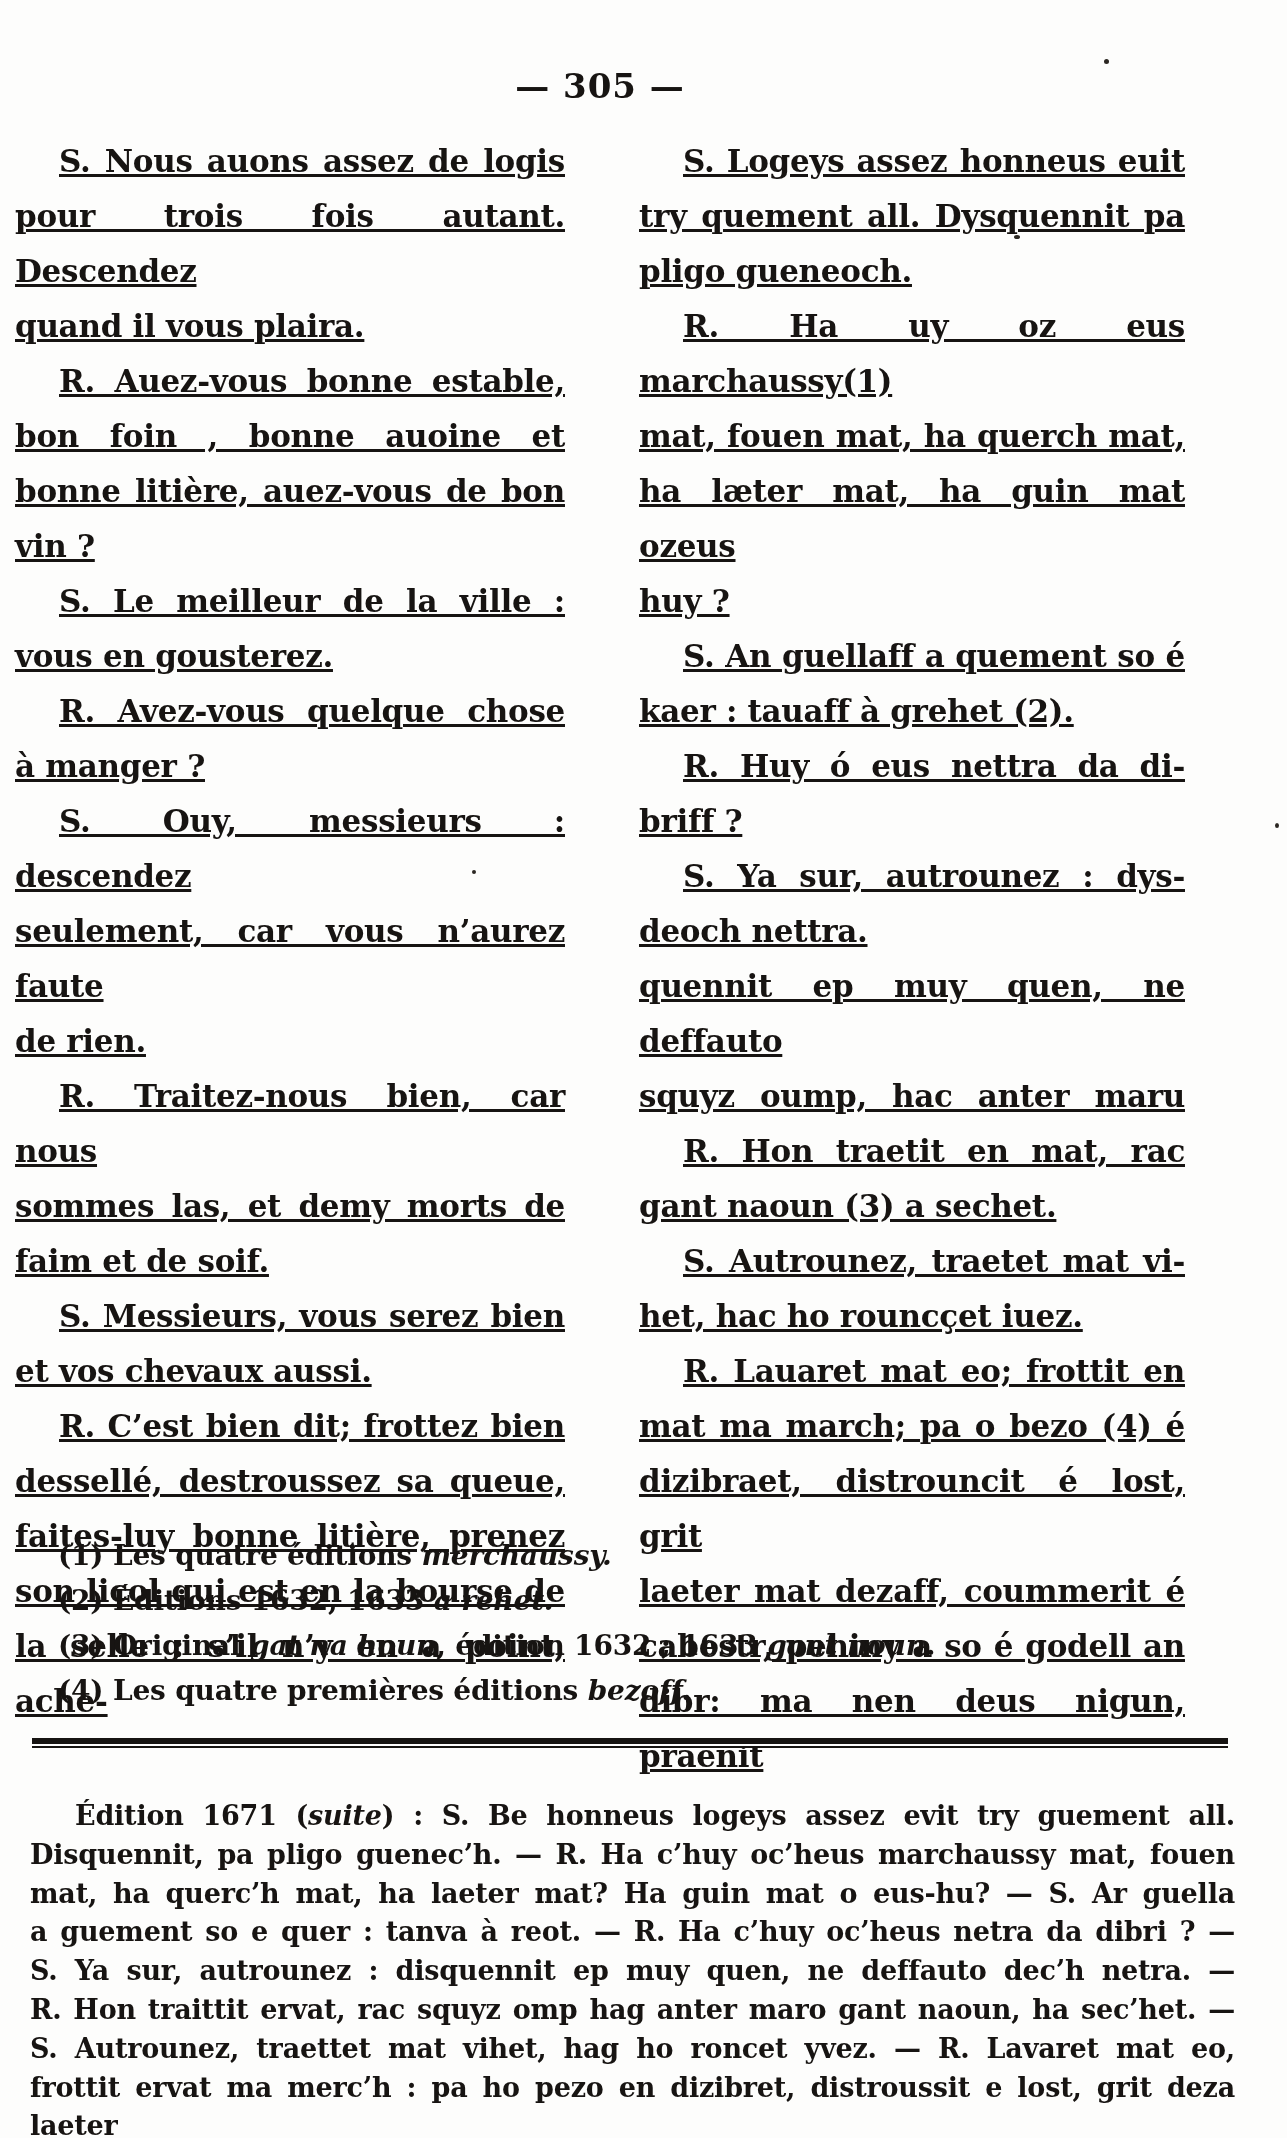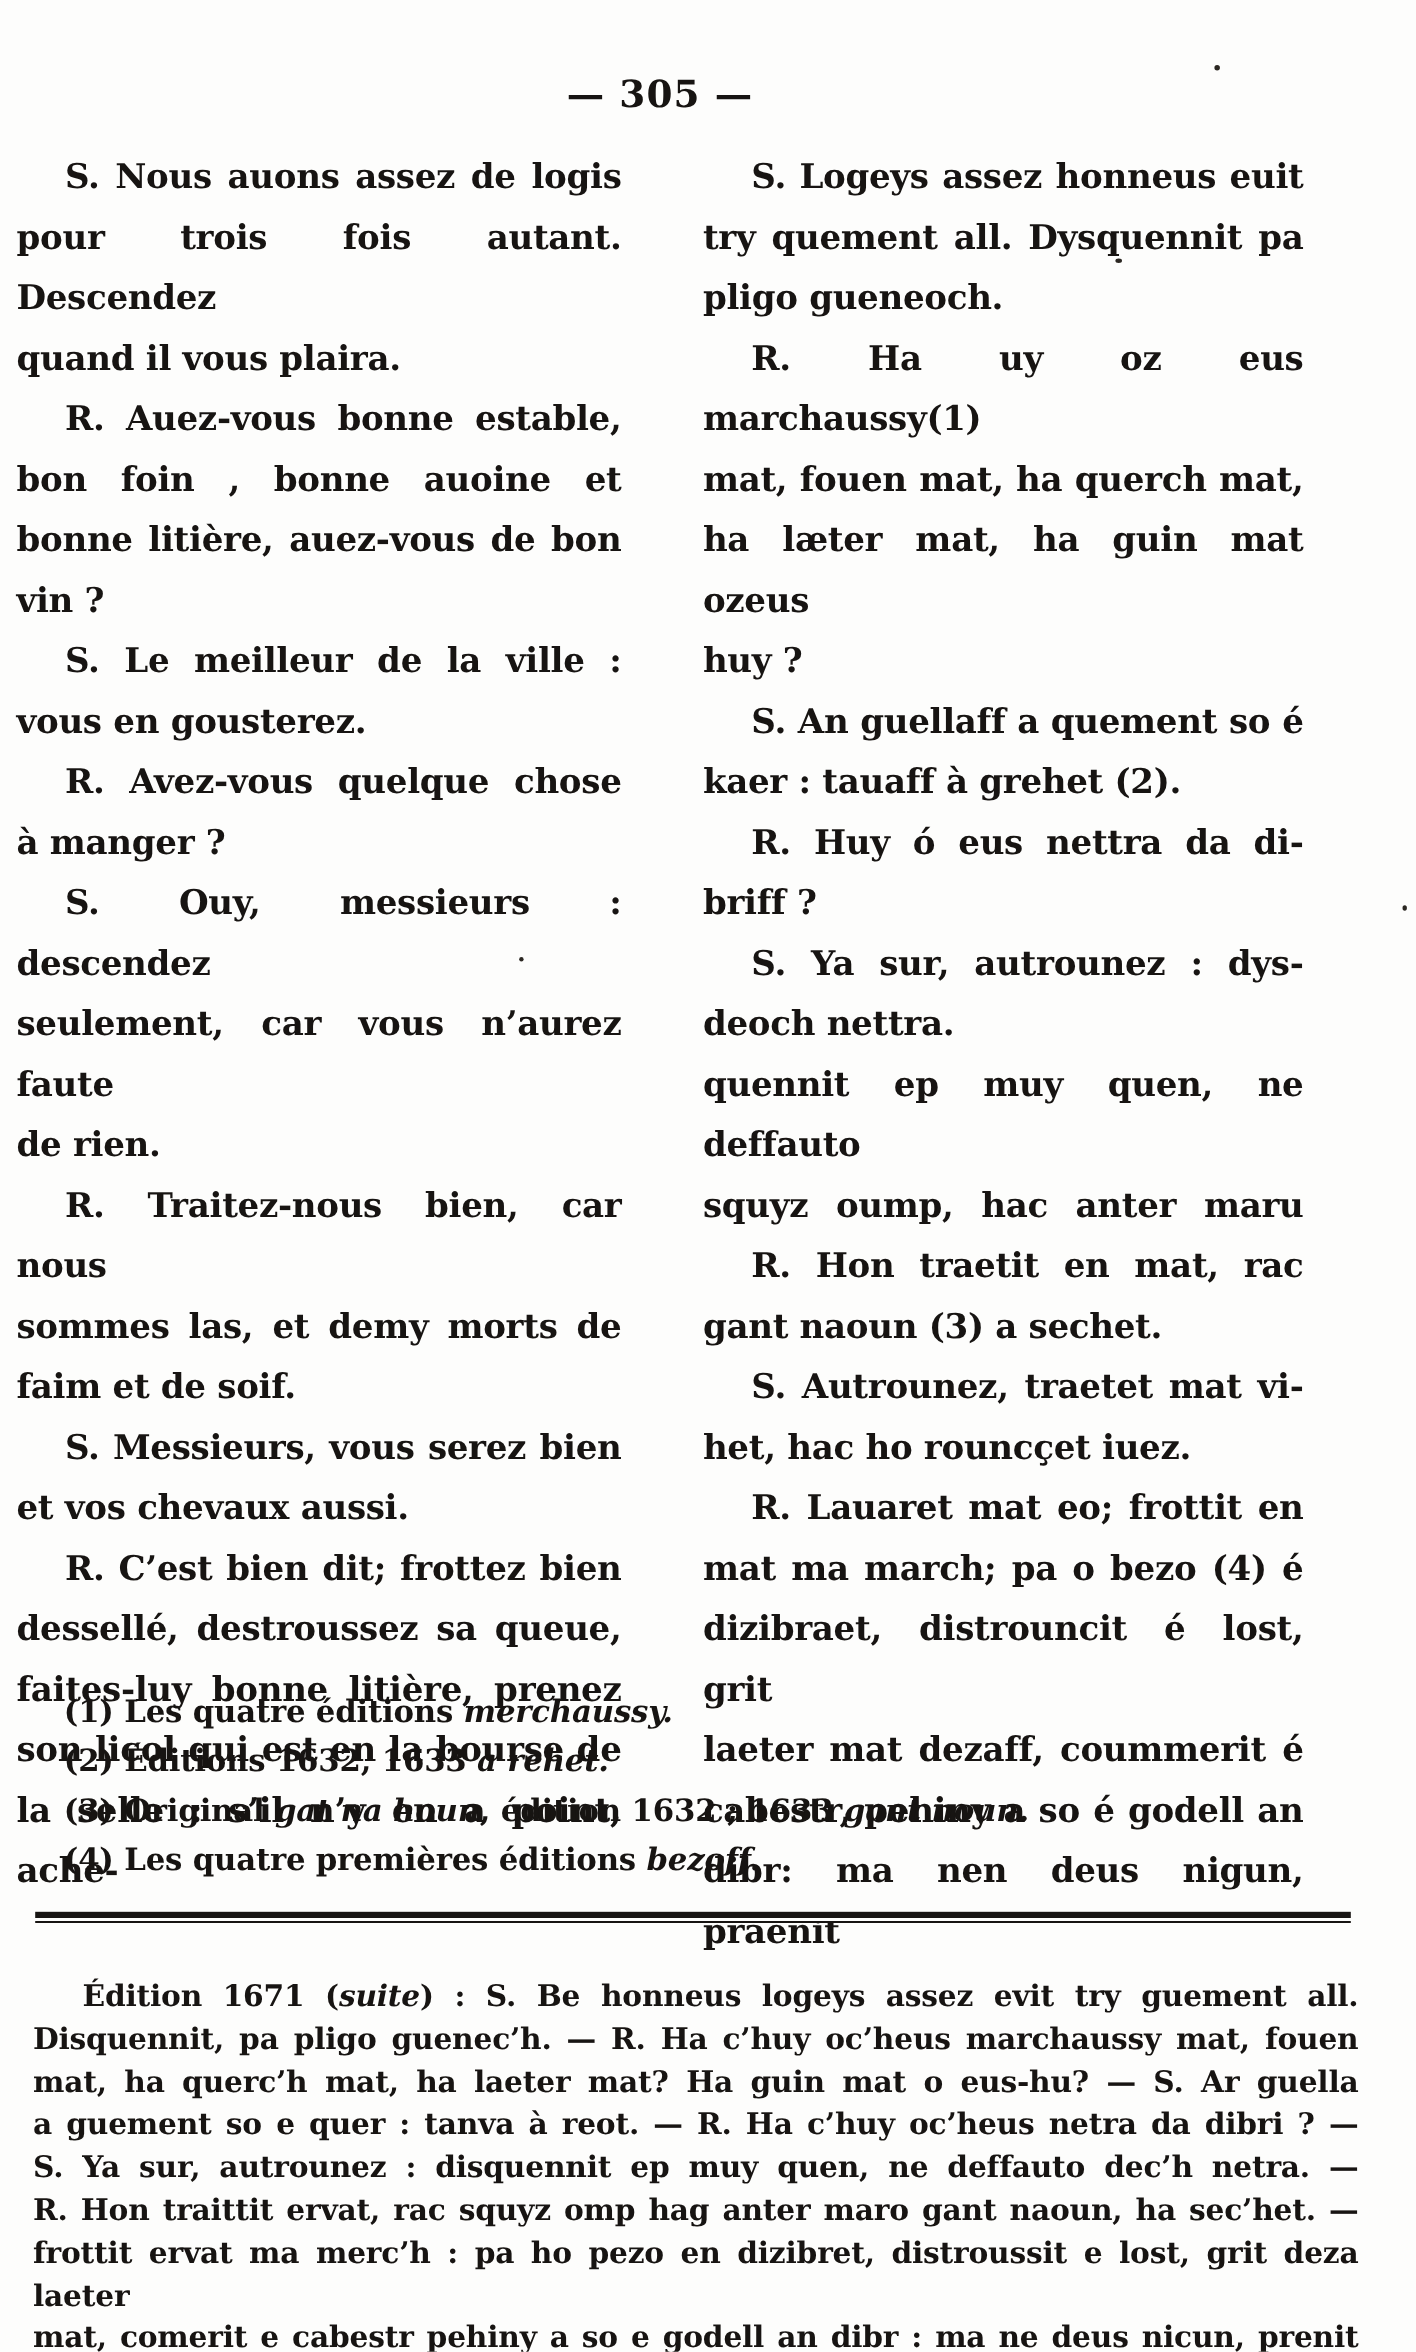--- a/index.html
+++ b/index.html
@@ -10,21 +10,21 @@
     overflow:hidden;
   }
   .page{position:absolute;inset:0;margin-top:44px;}
   .header{
     position:absolute;top:22px;left:15px;width:1170px;
     text-align:center;font-size:34px;letter-spacing:1px;
   }
   .cols{
     position:absolute;top:90px;left:15px;width:1170px;
     display:flex;justify-content:space-between;
-    font-size:31px;letter-spacing:-0.3px;
+    font-size:31px;letter-spacing:-0.3px;text-decoration:underline;
   }
   .col-left{width:550px;}
   .col-right{width:546px;}
   .col .line{line-height:55px;}
   .line{white-space:normal;}
   .line.aj{text-align:justify;text-align-last:justify;}
   .line.al{text-align:left;text-align-last:left;}
   .cols .line.ind{text-indent:44px;}
   .footnotes{
     position:absolute;top:1489px;left:58px;width:1160px;
@@ -127,20 +127,21 @@
 
   <div class="rule"></div>
 
   <div class="bottom">
       <div class="line ind aj"><span>Édition 1671 (</span><em>suite</em><span>) : S. Be honneus logeys assez evit try guement all.</span></div>
       <div class="line aj"><span>Disquennit, pa pligo guenec’h. — R. Ha c’huy oc’heus marchaussy mat, fouen</span></div>
       <div class="line aj"><span>mat, ha querc’h mat, ha laeter mat? Ha guin mat o eus-hu? — S. Ar guella</span></div>
       <div class="line aj"><span>a guement so e quer : tanva à reot. — R. Ha c’huy oc’heus netra da dibri ? —</span></div>
       <div class="line aj"><span>S. Ya sur, autrounez : disquennit ep muy quen, ne deffauto dec’h netra. —</span></div>
       <div class="line aj"><span>R. Hon traittit ervat, rac squyz omp hag anter maro gant naoun, ha sec’het. —</span></div>
+      <div class="line aj"><span>S. Autrounez, traettet mat vihet, hag ho roncet yvez. — R. Lavaret mat eo,</span></div>
       <div class="line aj"><span>frottit ervat ma merc’h : pa ho pezo en dizibret, distroussit e lost, grit deza laeter</span></div>
       <div class="line aj"><span>mat, comerit e cabestr pehiny a so e godell an dibr : ma ne deus nicun, prenit</span></div>
     </div>
 
   <div class="pagenum">20</div>
 
   <div class="speck s1"></div>
   <div class="speck s2"></div>
   <div class="speck s3"></div>
   <div class="speck s4"></div>

